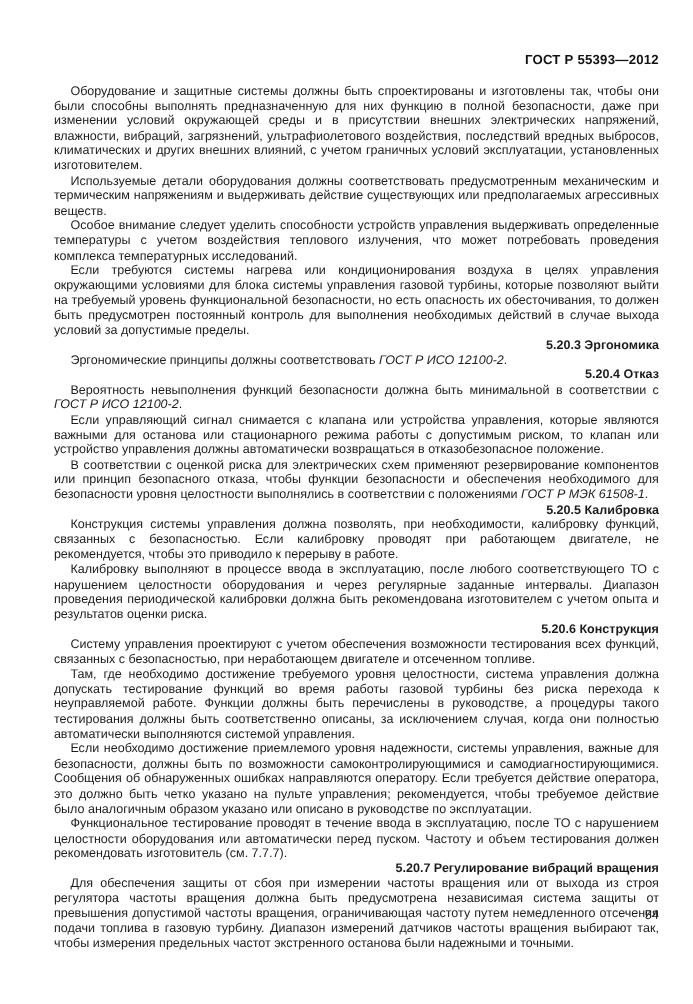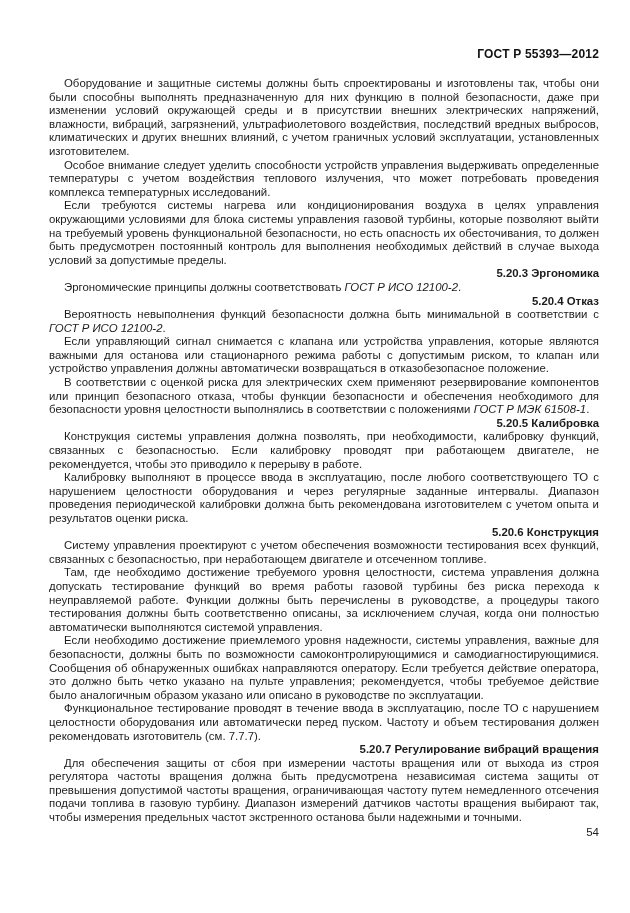--- a/index.html
+++ b/index.html
@@ -57,20 +57,21 @@
   }
 </style>
 </head>
 <body>
 
 <div class="page">
   <div class="doc-code">ГОСТ Р 55393—2012</div>
 
   <div class="body-text">
       <p class="para"><span>Оборудование и защитные системы должны быть спроектированы и изготовлены так, чтобы они были способны выполнять предназначенную для них функцию в полной безопасности, даже при изменении условий окружающей среды и в присутствии внешних электрических напряжений, влажности, вибраций, загрязнений, ультрафиолетового воздействия, последствий вредных выбросов, климатических и других внешних влияний, с учетом граничных условий эксплуатации, установленных изготовителем.</span></p>
+      <p class="para"><span>Используемые детали оборудования должны соответствовать предусмотренным механическим и термическим напряжениям и выдерживать действие существующих или предполагаемых агрессивных веществ.</span></p>
       <p class="para"><span>Особое внимание следует уделить способности устройств управления выдерживать определенные температуры с учетом воздействия теплового излучения, что может потребовать проведения комплекса температурных исследований.</span></p>
       <p class="para"><span>Если требуются системы нагрева или кондиционирования воздуха в целях управления окружающими условиями для блока системы управления газовой турбины, которые позволяют выйти на требуемый уровень функциональной безопасности, но есть опасность их обесточивания, то должен быть предусмотрен постоянный контроль для выполнения необходимых действий в случае выхода условий за допустимые пределы.</span></p>
       <p class="heading"><span>5.20.3 Эргономика</span></p>
       <p class="para"><span>Эргономические принципы должны соответствовать </span><span class="italic">ГОСТ Р ИСО 12100-2</span><span>.</span></p>
       <p class="heading"><span>5.20.4 Отказ</span></p>
       <p class="para"><span>Вероятность невыполнения функций безопасности должна быть минимальной в соответствии с </span><span class="italic">ГОСТ Р ИСО 12100-2</span><span>.</span></p>
       <p class="para"><span>Если управляющий сигнал снимается с клапана или устройства управления, которые являются важными для останова или стационарного режима работы с допустимым риском, то клапан или устройство управления должны автоматически возвращаться в отказобезопасное положение.</span></p>
       <p class="para"><span>В соответствии с оценкой риска для электрических схем применяют резервирование компонентов или принцип безопасного отказа, чтобы функции безопасности и обеспечения необходимого для безопасности уровня целостности выполнялись в соответствии с положениями </span><span class="italic">ГОСТ Р МЭК 61508-1</span><span>.</span></p>
       <p class="heading"><span>5.20.5 Калибровка</span></p>
       <p class="para"><span>Конструкция системы управления должна позволять, при необходимости, калибровку функций, связанных с безопасностью. Если калибровку проводят при работающем двигателе, не рекомендуется, чтобы это приводило к перерыву в работе.</span></p>

